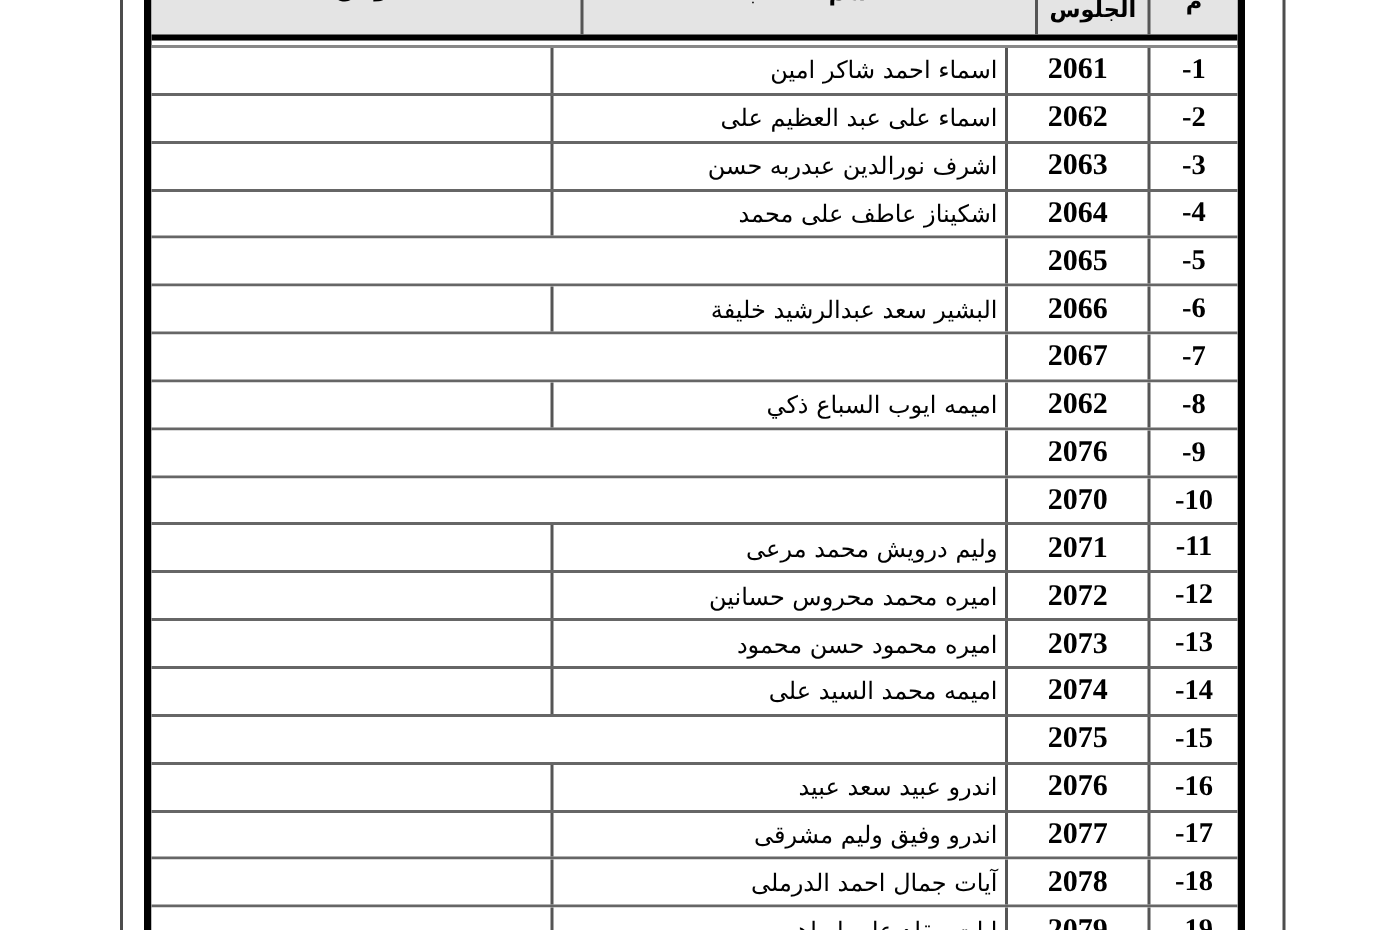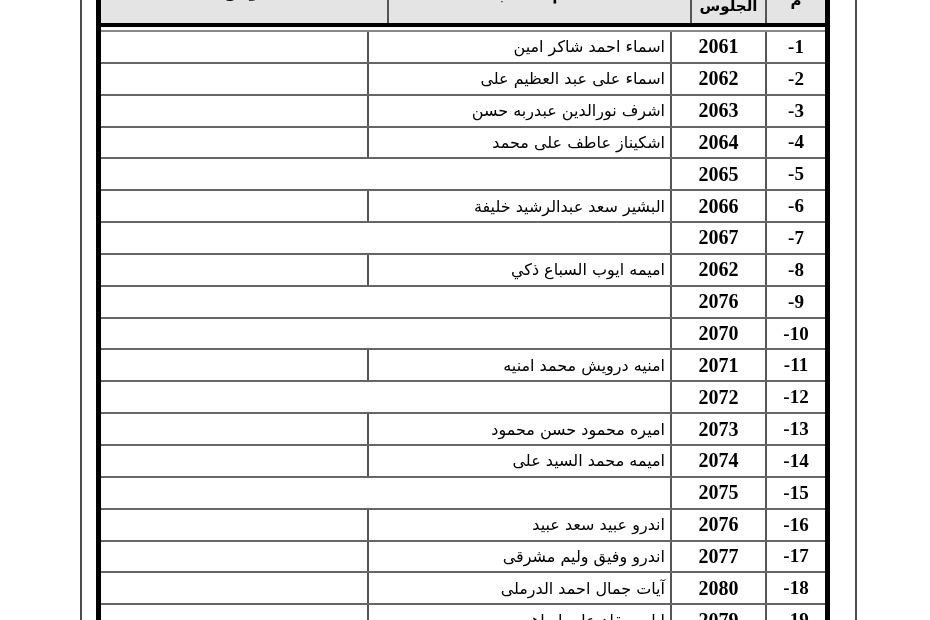--- a/index.html
+++ b/index.html
@@ -183,27 +183,28 @@
 
   <div class="row">
     <div class="cell c-index">-10</div>
     <div class="cell c-seat">2070</div>
     <div class="cell c-sign"></div>
   </div>
 
   <div class="row">
     <div class="cell c-index">-11</div>
     <div class="cell c-seat">2071</div>
-    <div class="cell c-name">امنيه درويش محمد امنيه</div>
+    <div class="cell c-name">وليم درويش محمد مرعى</div>
     <div class="cell c-sign"></div>
   </div>
 
   <div class="row">
     <div class="cell c-index">-12</div>
     <div class="cell c-seat">2072</div>
+    <div class="cell c-name">اميره محمد محروس حسانين</div>
     <div class="cell c-sign"></div>
   </div>
 
   <div class="row">
     <div class="cell c-index">-13</div>
     <div class="cell c-seat">2073</div>
     <div class="cell c-name">اميره محمود حسن محمود</div>
     <div class="cell c-sign"></div>
   </div>
 
@@ -229,21 +230,21 @@
 
   <div class="row">
     <div class="cell c-index">-17</div>
     <div class="cell c-seat">2077</div>
     <div class="cell c-name">اندرو وفيق وليم مشرقى</div>
     <div class="cell c-sign"></div>
   </div>
 
   <div class="row">
     <div class="cell c-index">-18</div>
-    <div class="cell c-seat">2080</div>
+    <div class="cell c-seat">2078</div>
     <div class="cell c-name">آيات جمال احمد الدرملى</div>
     <div class="cell c-sign"></div>
   </div>
 
   <div class="row">
     <div class="cell c-index">-19</div>
     <div class="cell c-seat">2079</div>
     <div class="cell c-name">ايات مقلد على ابراهيم</div>
     <div class="cell c-sign"></div>
   </div>

